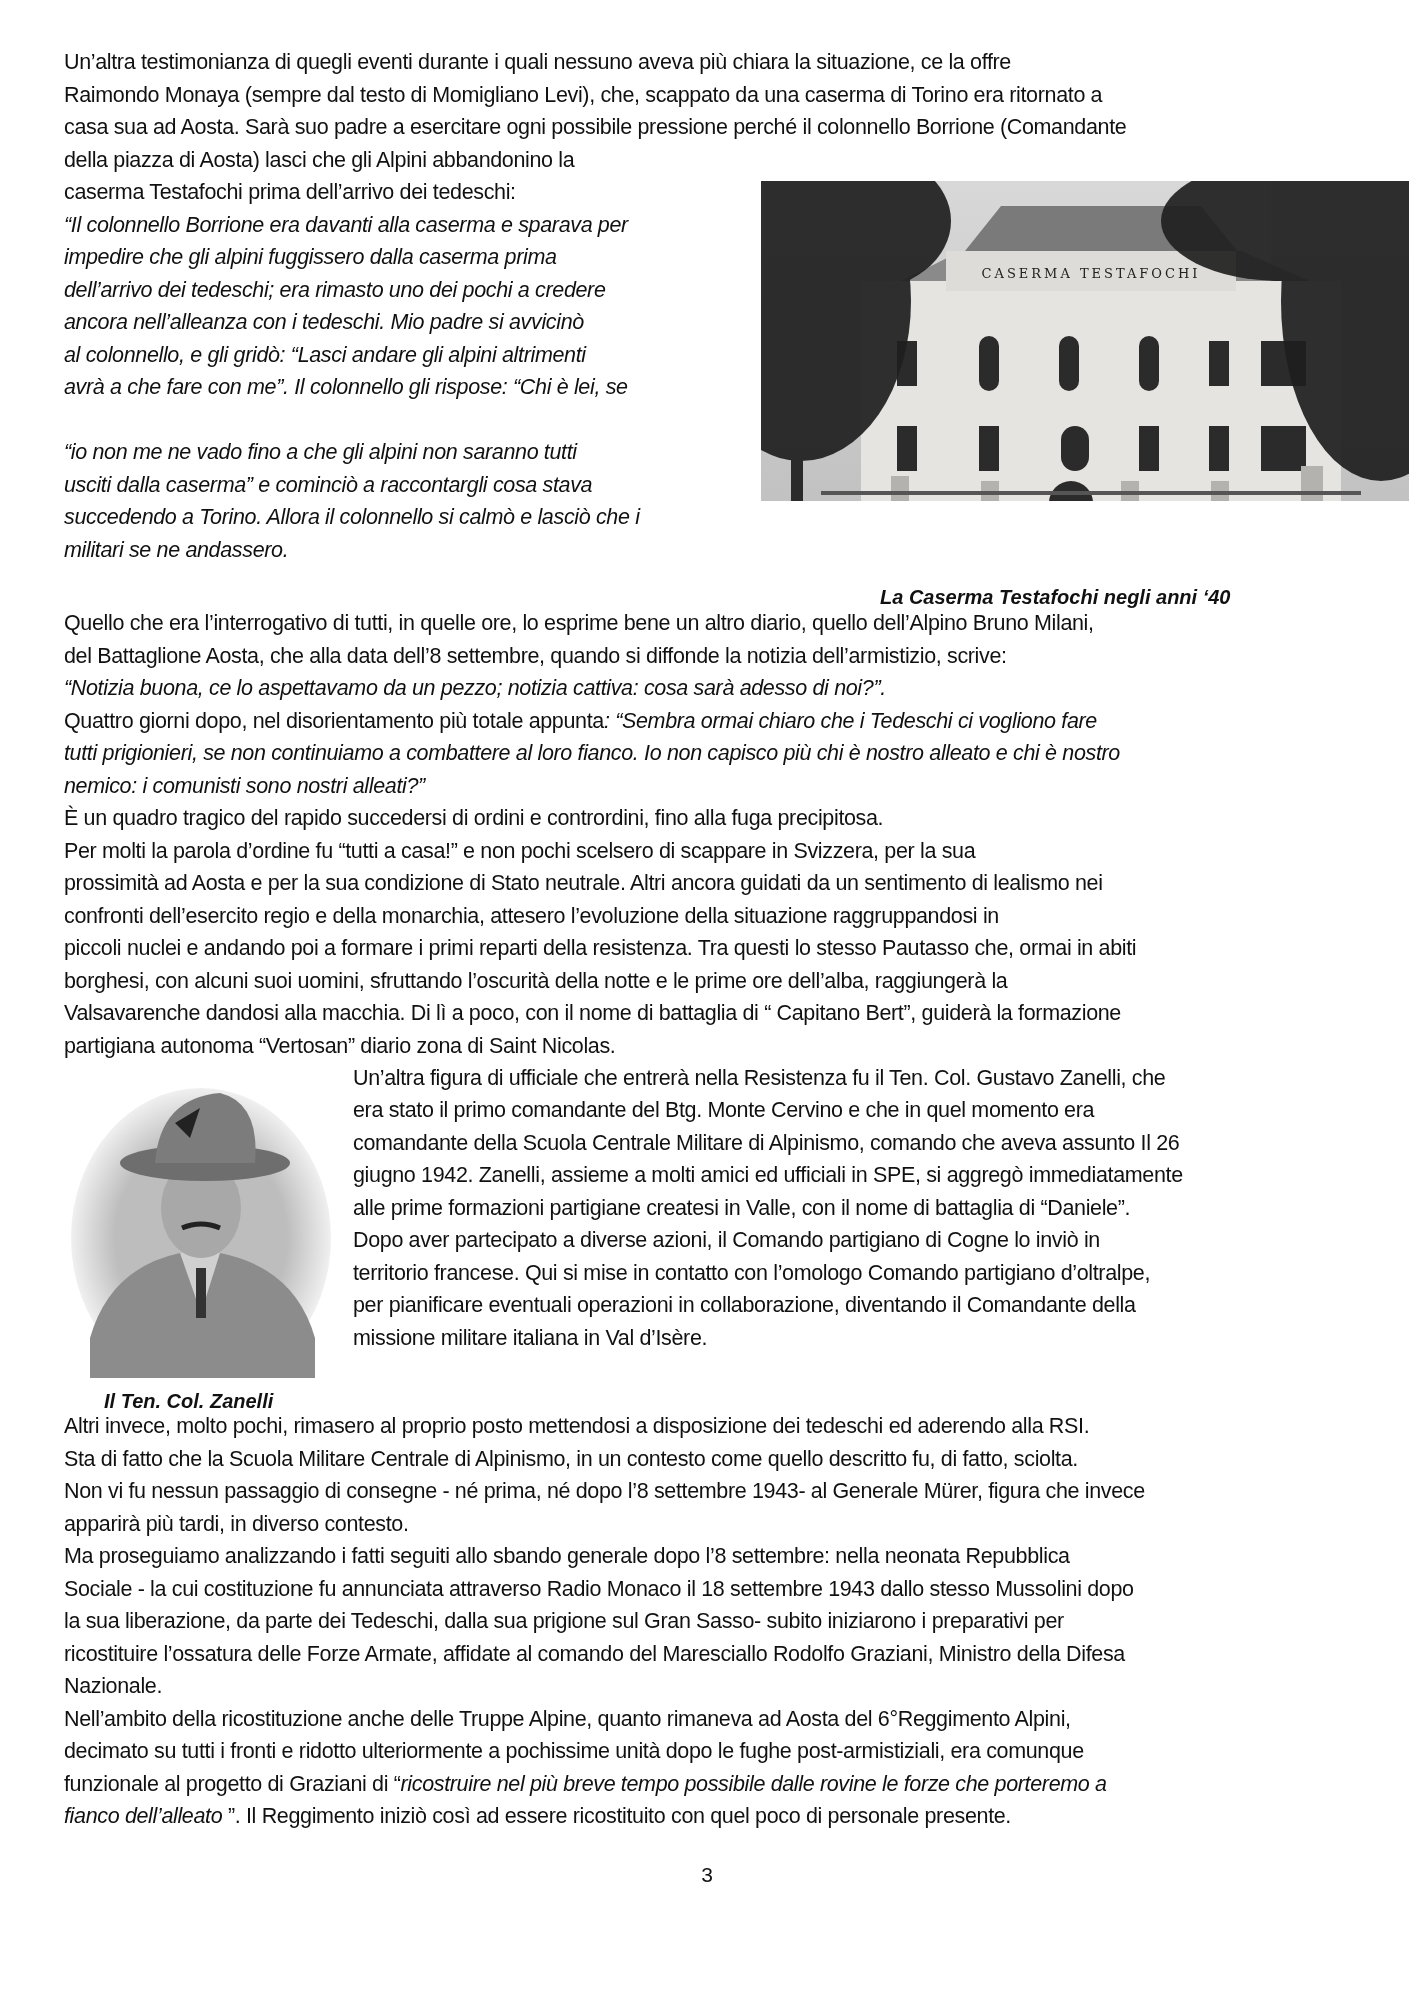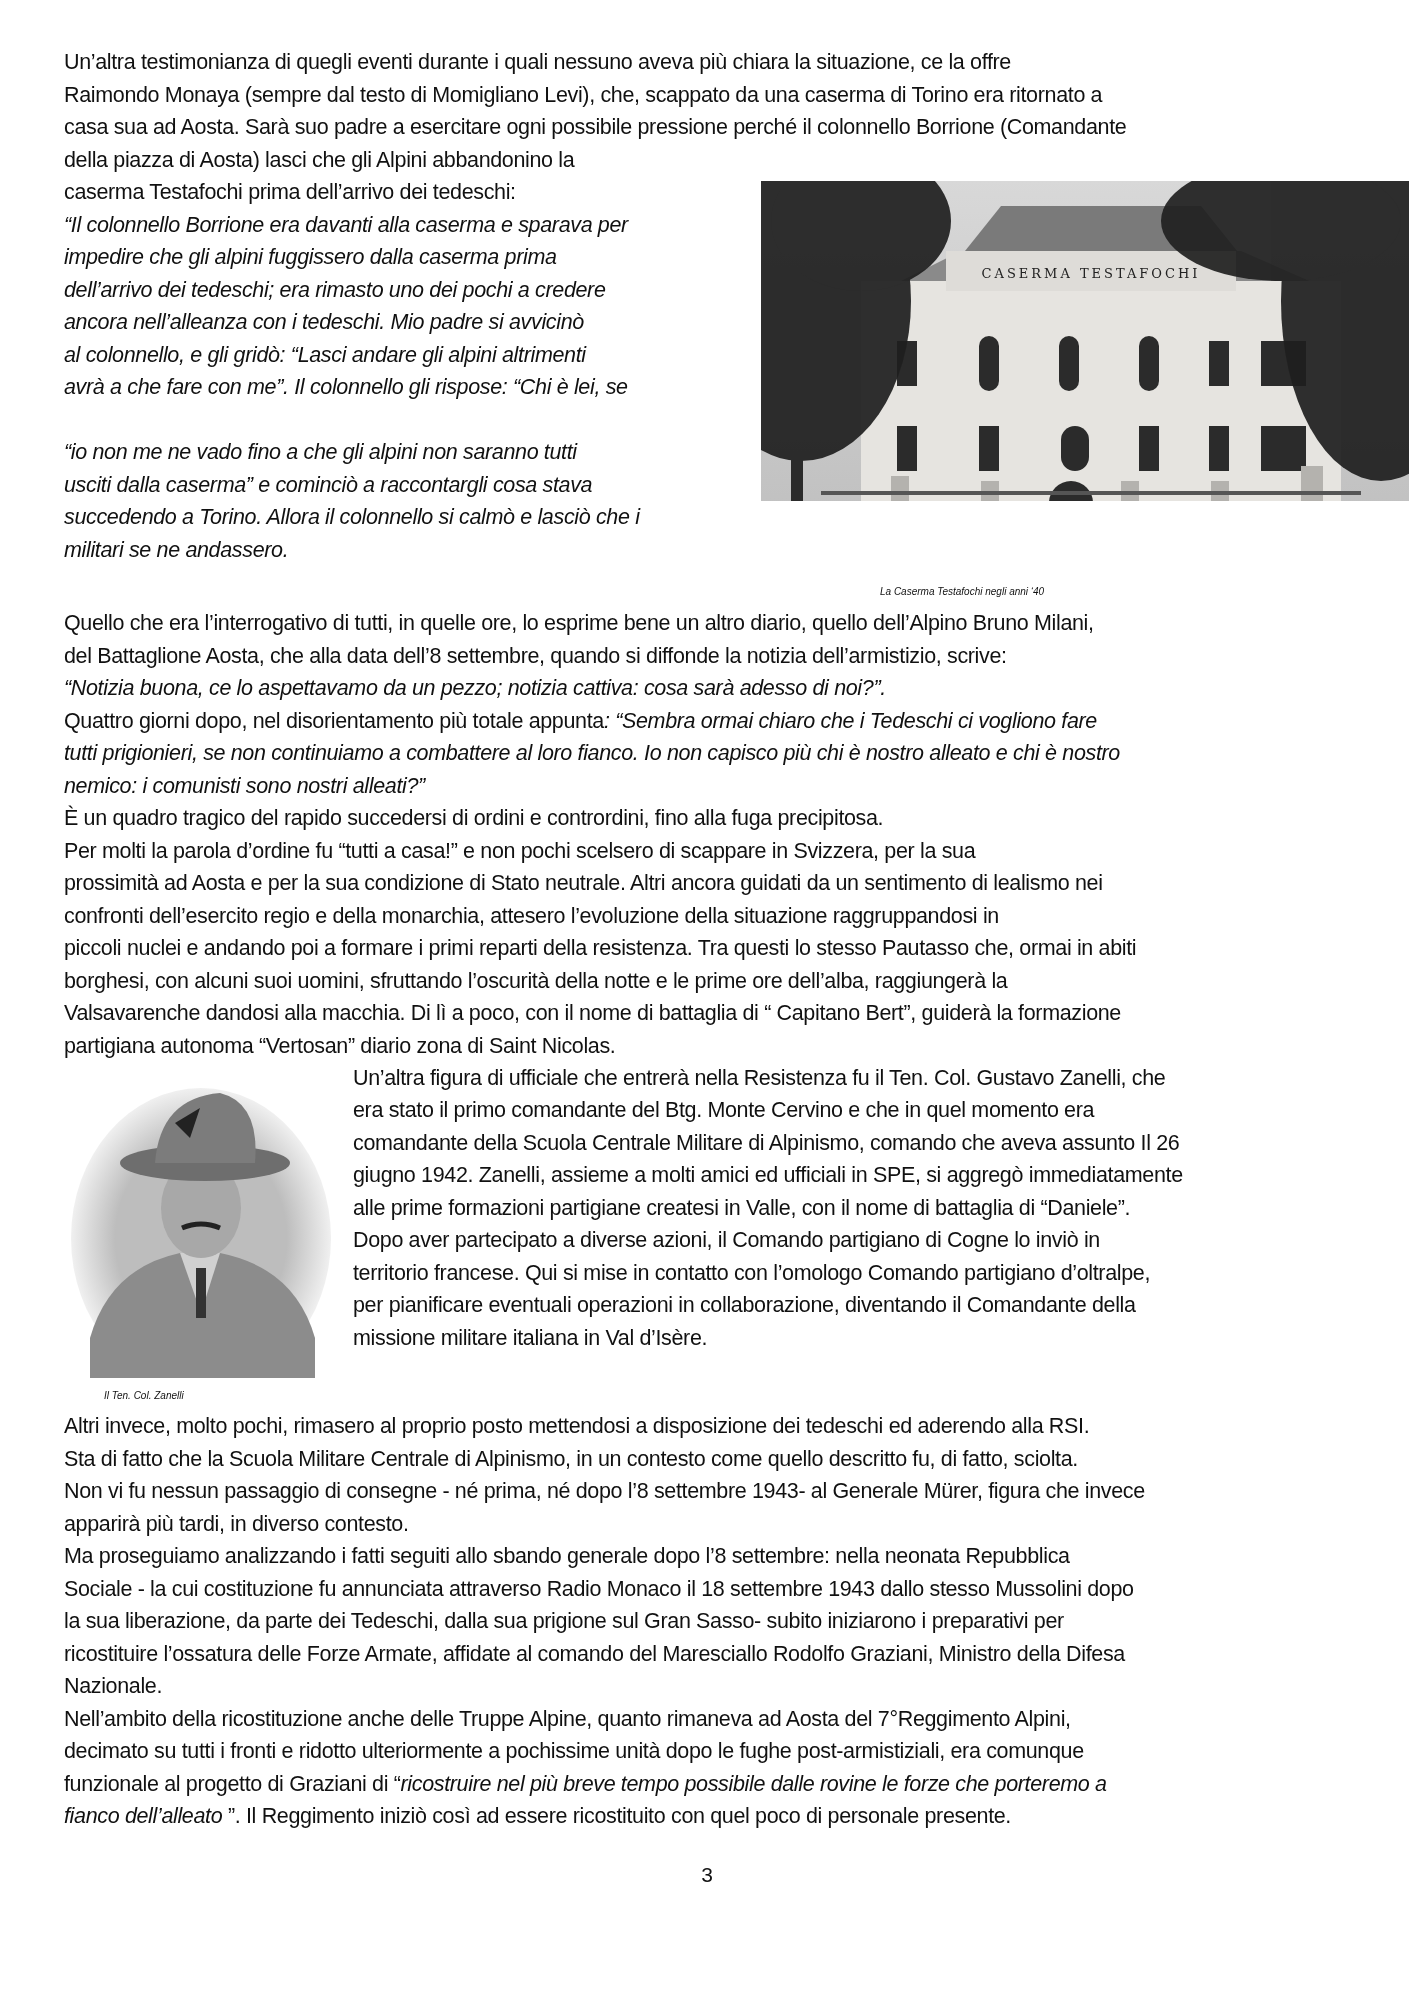--- a/index.html
+++ b/index.html
@@ -2,21 +2,21 @@
 <html><head>
 <meta charset="utf-8">
 <style>
   html, body { margin: 0; padding: 0; background: #ffffff; }
   body { width: 1414px; height: 2000px; position: relative; overflow: hidden;
          font-family: "Liberation Sans", "DejaVu Sans", sans-serif; color: #111; }
   .page { position: absolute; left: 0; top: 0; width: 1414px; height: 2000px; }
   .line { position: absolute; left: 64px; font-size: 21.5px; line-height: 32.5px; white-space: nowrap; letter-spacing: -0.35px; }
   .it { font-style: italic; }
   .photo { position: absolute; left: 761px; top: 181px; width: 648px; height: 320px; overflow: hidden; background: #5c5c5c; }
-  .caption { position: absolute; font-size: 10px; font-weight: normal; font-style: italic; white-space: nowrap; }
+  .caption { position: absolute; font-size: 20px; font-weight: bold; font-style: italic; white-space: nowrap; }
   .portrait { position: absolute; left: 70px; top: 1078px; width: 262px; height: 300px; }
   .pagenum { position: absolute; left: 0; width: 1414px; top: 1863px; text-align: center; font-size: 21px; }
 </style>
 </head>
 <body>
 
 <div class="page">
 
   <div class="line" style="top:46px">Un’altra testimonianza di quegli eventi durante i quali nessuno aveva più chiara la situazione, ce la offre</div>
   <div class="line" style="top:79px">Raimondo Monaya (sempre dal testo di Momigliano Levi), che, scappato da una caserma di Torino era ritornato a</div>
@@ -151,19 +151,19 @@
 
   <div class="line" style="top:1410px">Altri invece, molto pochi, rimasero al proprio posto mettendosi a disposizione dei tedeschi ed aderendo alla RSI.</div>
   <div class="line" style="top:1443px">Sta di fatto che la Scuola Militare Centrale di Alpinismo, in un contesto come quello descritto fu, di fatto, sciolta.</div>
   <div class="line" style="top:1475px">Non vi fu nessun passaggio di consegne - né prima, né dopo l’8 settembre 1943- al Generale Mürer, figura che invece</div>
   <div class="line" style="top:1508px">apparirà più tardi, in diverso contesto.</div>
   <div class="line" style="top:1540px">Ma proseguiamo analizzando  i fatti seguiti allo sbando generale dopo l’8 settembre: nella neonata Repubblica</div>
   <div class="line" style="top:1573px">Sociale - la cui costituzione fu annunciata attraverso Radio Monaco il 18 settembre 1943 dallo stesso Mussolini dopo</div>
   <div class="line" style="top:1605px">la sua liberazione, da parte dei Tedeschi, dalla sua prigione sul Gran Sasso- subito iniziarono i preparativi per</div>
   <div class="line" style="top:1638px">ricostituire l’ossatura delle Forze Armate, affidate al comando del Maresciallo Rodolfo Graziani, Ministro della Difesa</div>
   <div class="line" style="top:1670px">Nazionale.</div>
-  <div class="line" style="top:1703px">Nell’ambito della ricostituzione anche delle Truppe Alpine, quanto rimaneva ad Aosta del 7°Reggimento Alpini,</div>
+  <div class="line" style="top:1703px">Nell’ambito della ricostituzione anche delle Truppe Alpine, quanto rimaneva ad Aosta del 6°Reggimento Alpini,</div>
   <div class="line" style="top:1735px">decimato su tutti i fronti e ridotto ulteriormente a pochissime unità dopo le fughe post-armistiziali, era comunque</div>
   <div class="line" style="top:1768px"><span>funzionale al progetto di Graziani di “</span><span class="it">ricostruire nel più breve tempo possibile dalle rovine le forze che porteremo a</span></div>
   <div class="line" style="top:1800px"><span class="it">fianco dell’alleato </span><span>”. Il Reggimento iniziò così ad essere ricostituito con quel poco di personale presente.</span></div>
 
   <div class="pagenum">3</div>
 </div>
 
 </body></html>

